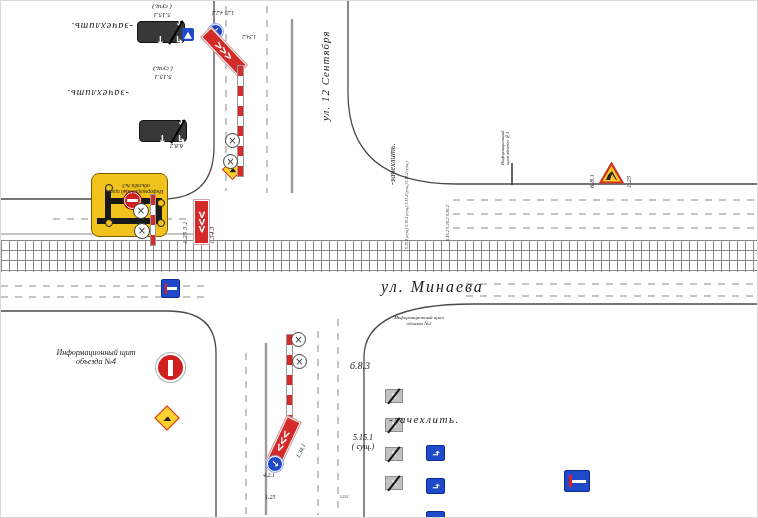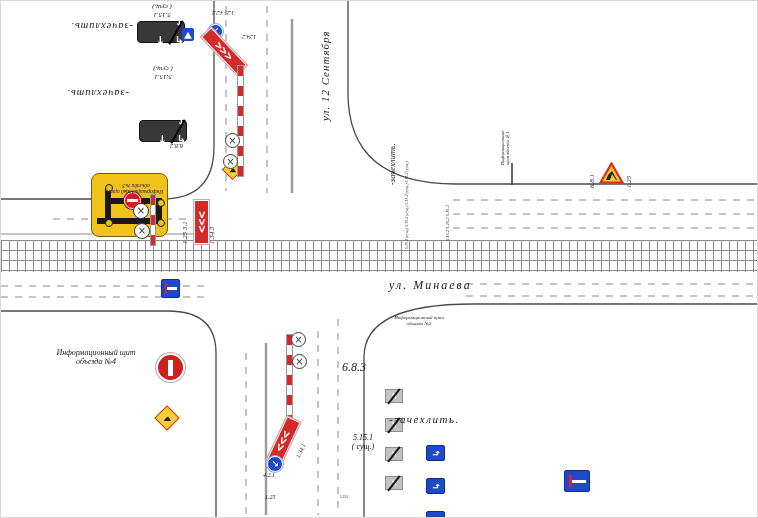--- a/index.html
+++ b/index.html
@@ -93,21 +93,21 @@
       <line x1="291" y1="18" x2="291" y2="192"></line>
       <line x1="265" y1="342" x2="265" y2="514"></line>
     </g>
     <line x1="0" y1="233" x2="198" y2="233" stroke="#8a8a8a" stroke-width="1"></line>
     <line x1="511" y1="162" x2="511" y2="184" stroke="#333" stroke-width="1.5"></line>
   </svg>
 
   <div class="tram"></div>
 
   <div class="vtext abs" style="left:318px;top:15px;height:105px;width:18px;font-size:11px;letter-spacing:1px">ул. 12 Сентября</div>
-  <div class="note abs" style="left:388px;top:277px;width:120px;font-size:12px;letter-spacing:2px">ул. Минаева</div>
+  <div class="note abs" style="left:380px;top:277px;width:120px;font-size:16px;letter-spacing:2px">ул. Минаева</div>
 
   <div class="lbl2 r180 abs" style="left:138px;top:1px;width:46px;font-size:7px">
     <span>5.15.1</span>
     <span>( сущ.)</span>
   </div>
   <div class="blackSign r180 abs" style="left:136px;top:20px;width:46px;height:20px">
     <span class="arrows"></span>
     <span class="sdiag"></span>
   </div>
   <div class="note r180 abs" style="left:12px;top:20px;width:120px;font-size:10.5px;letter-spacing:1px">-зачехлить.</div>
@@ -207,21 +207,21 @@
   <div class="stripes abs" style="left:285px;top:333px;width:7px;height:85px"></div>
   <div class="lamp abs" style="left:290px;top:331px;width:13px;height:13px"></div>
   <div class="lamp abs" style="left:291px;top:353px;width:13px;height:13px"></div>
   <div class="chevbar abs" style="left:258px;top:433px;width:47px;height:13px;transform:rotate(115deg)"></div>
   <div class="note abs" style="left:288px;top:440px;width:30px;font-size:6px;transform:rotate(-65deg)">1.34.1</div>
   <div class="bluec a421 abs" style="left:266px;top:455px;width:14px;height:14px"></div>
   <div class="note abs" style="left:262px;top:471px;width:24px;font-size:6px">4.2.1</div>
 
   <div class="note abs" style="left:264px;top:493px;width:22px;font-size:6px">1.25</div>
 
-  <div class="note abs" style="left:341px;top:359px;width:28px;font-size:12px">6.8.3</div>
+  <div class="note abs" style="left:349px;top:359px;width:28px;font-size:10px">6.8.3</div>
   <div class="cap abs" style="left:372px;top:314px;width:92px;font-size:5px">
     <div>Информационный щит</div>
     <div>объезда №2</div>
   </div>
 
   <div class="lbl2 abs" style="left:340px;top:433px;width:44px;font-size:8px">
     <span>5.15.1</span>
     <span>( сущ.)</span>
   </div>
   <div class="note abs" style="left:388px;top:412px;width:110px;font-size:11px;letter-spacing:1.5px">-зачехлить.</div>

